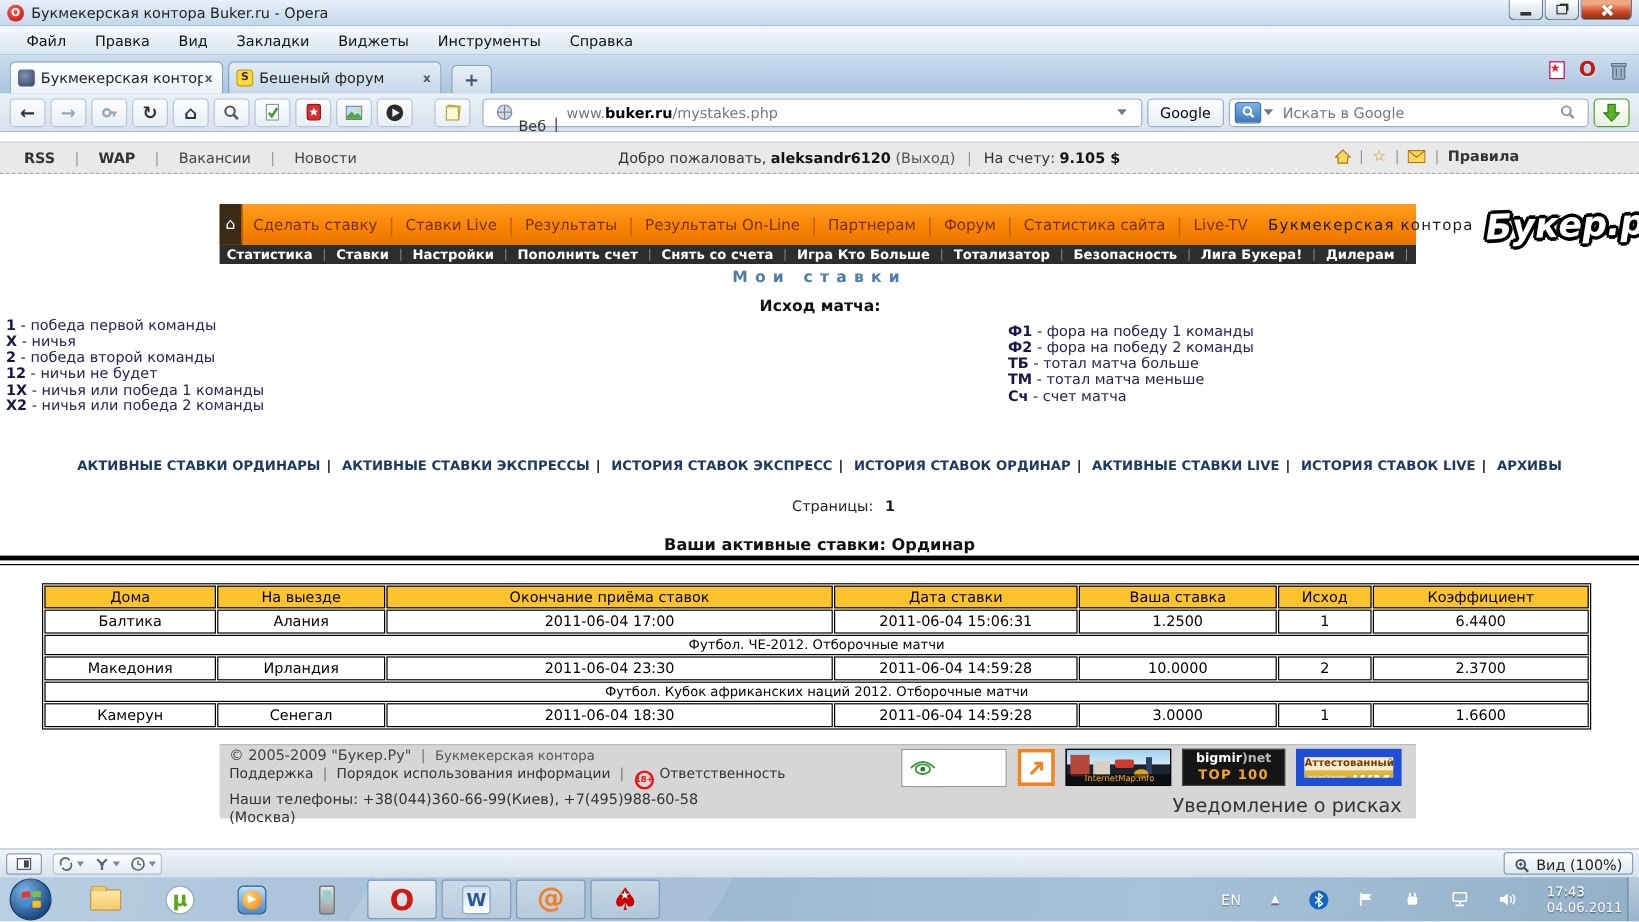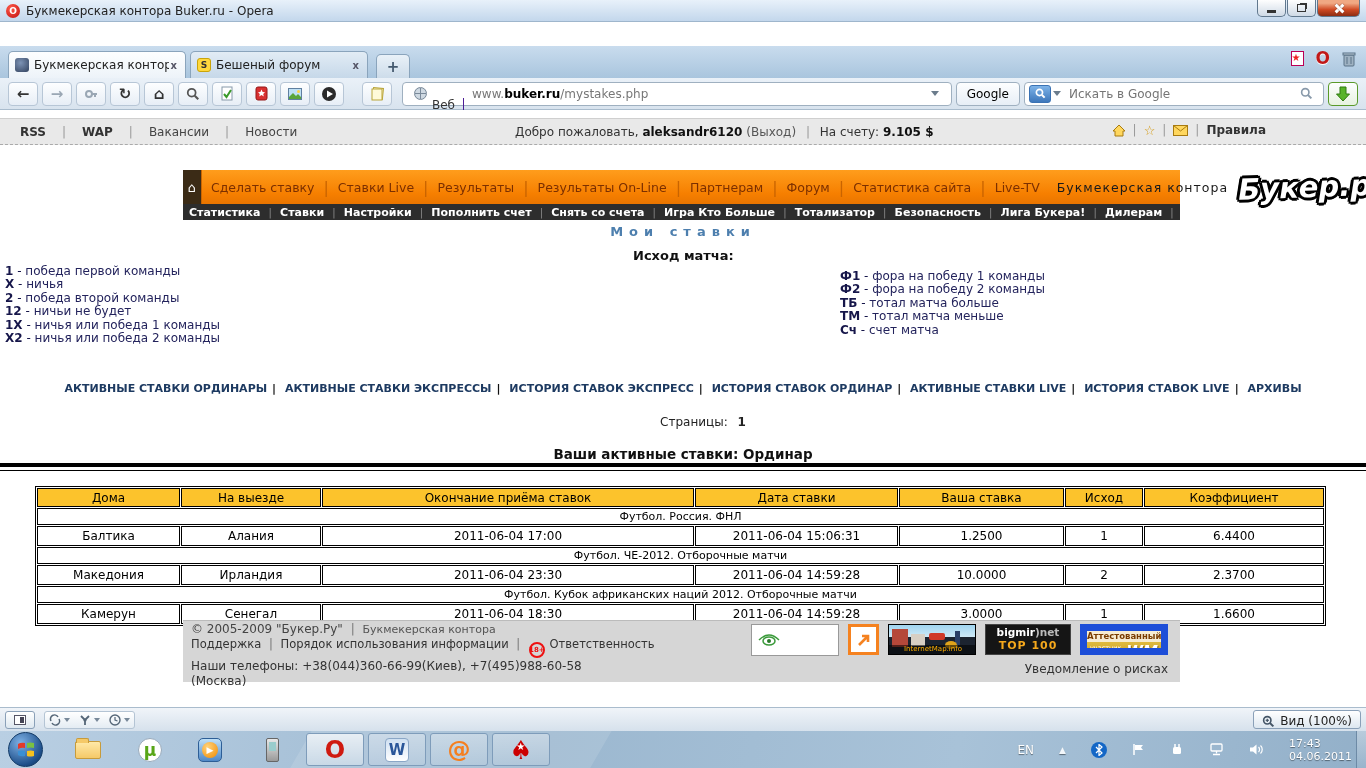--- a/index.html
+++ b/index.html
@@ -154,21 +154,21 @@
     background:rgba(0,0,0,.55);line-height:9px;}
   .badge-bigmir{width:86px;height:31px;background:#151515;border:1px solid #444;text-align:center;color:#fff;}
   .bigmir-top{font-size:10.5px;font-weight:bold;line-height:14px;}
   .bigmir-top i{color:#bbb;font-style:normal;}
   .bigmir-bottom{font-size:11px;font-weight:bold;color:#f5a81c;line-height:13px;letter-spacing:1px;}
   .badge-wm{width:88px;height:31px;border:7px solid #1d4ed8;overflow:hidden;}
   .wm-top{background:#f7ecd2;color:#7a3c00;font-size:8.5px;font-weight:bold;text-align:center;line-height:11px;}
   .wm-bottom{background:linear-gradient(#dfb93e,#c49a22);height:20px;display:flex;align-items:center;justify-content:space-between;padding:0 3px;}
   .wm-small{font-size:6.5px;color:#fff;line-height:7px;}
   .wm-logo{font-size:15px;font-weight:900;font-style:italic;color:#fff;text-shadow:1px 1px 0 #8a6a10;}
-  .risk-note{position:absolute;right:12px;top:41px;font-size:12px;color:#333;}
+  .risk-note{position:absolute;right:12px;top:41px;font-size:16px;color:#333;}
 
   
   .statusbar{position:absolute;top:707px;left:0;width:1366px;height:24px;
     background:linear-gradient(#f0f4f9,#d6e1ec);border-top:1px solid #a9bccd;}
   .panel-btn{position:absolute;left:5px;top:3px;width:30px;height:18px;border:1px solid #8aa0b8;border-radius:3px;
     background:linear-gradient(#fff,#dde7f0);display:flex;align-items:center;justify-content:center;}
   .panel-ic{width:12px;height:10px;border:1px solid #556;background:#fff;position:relative;}
   .panel-ic::after{content:"";position:absolute;right:1px;top:1px;width:4px;height:6px;background:#445;}
   .sb-group{position:absolute;left:44px;top:3px;height:18px;border:1px solid #b4c4d4;border-radius:3px;
     background:linear-gradient(#fff,#e4ecf3);display:flex;align-items:center;padding:0 4px;gap:3px;}
@@ -231,20 +231,29 @@
         </div>
       <div class="wbtn max">
           <span class="ic-max"></span>
         </div>
       <div class="wbtn close">
           <span class="ic-x"></span>
         </div>
     </div>
   </div>
 
+  <div class="menubar">
+    <span class="menu-item">Файл</span>
+    <span class="menu-item">Правка</span>
+    <span class="menu-item">Вид</span>
+    <span class="menu-item">Закладки</span>
+    <span class="menu-item">Виджеты</span>
+    <span class="menu-item">Инструменты</span>
+    <span class="menu-item">Справка</span>
+  </div>
 
   <div class="tabbar">
     <div class="tab active">
       <span class="favicon fav1"></span>
       <span class="tab-title">Букмекерская контор...</span>
       <span class="tab-close">x</span>
     </div>
     <div class="tab inactive">
       <span class="favicon fav2">S</span>
       <span class="tab-title">Бешеный форум</span>
@@ -489,23 +498,20 @@
       <tbody>
           <tr>
         <th>Дома</th>
         <th>На выезде</th>
         <th>Окончание приёма ставок</th>
         <th>Дата ставки</th>
         <th>Ваша ставка</th>
         <th>Исход</th>
         <th>Коэффициент</th>
       </tr>
-      <tr>
-            <td class="league" colspan="7">Футбол. Россия. ФНЛ</td>
-          </tr>
       <tr>
         <td>Балтика</td>
         <td>Алания</td>
         <td>2011-06-04 17:00</td>
         <td>2011-06-04 15:06:31</td>
         <td>1.2500</td>
         <td>1</td>
         <td>6.4400</td>
       </tr>
       <tr>

